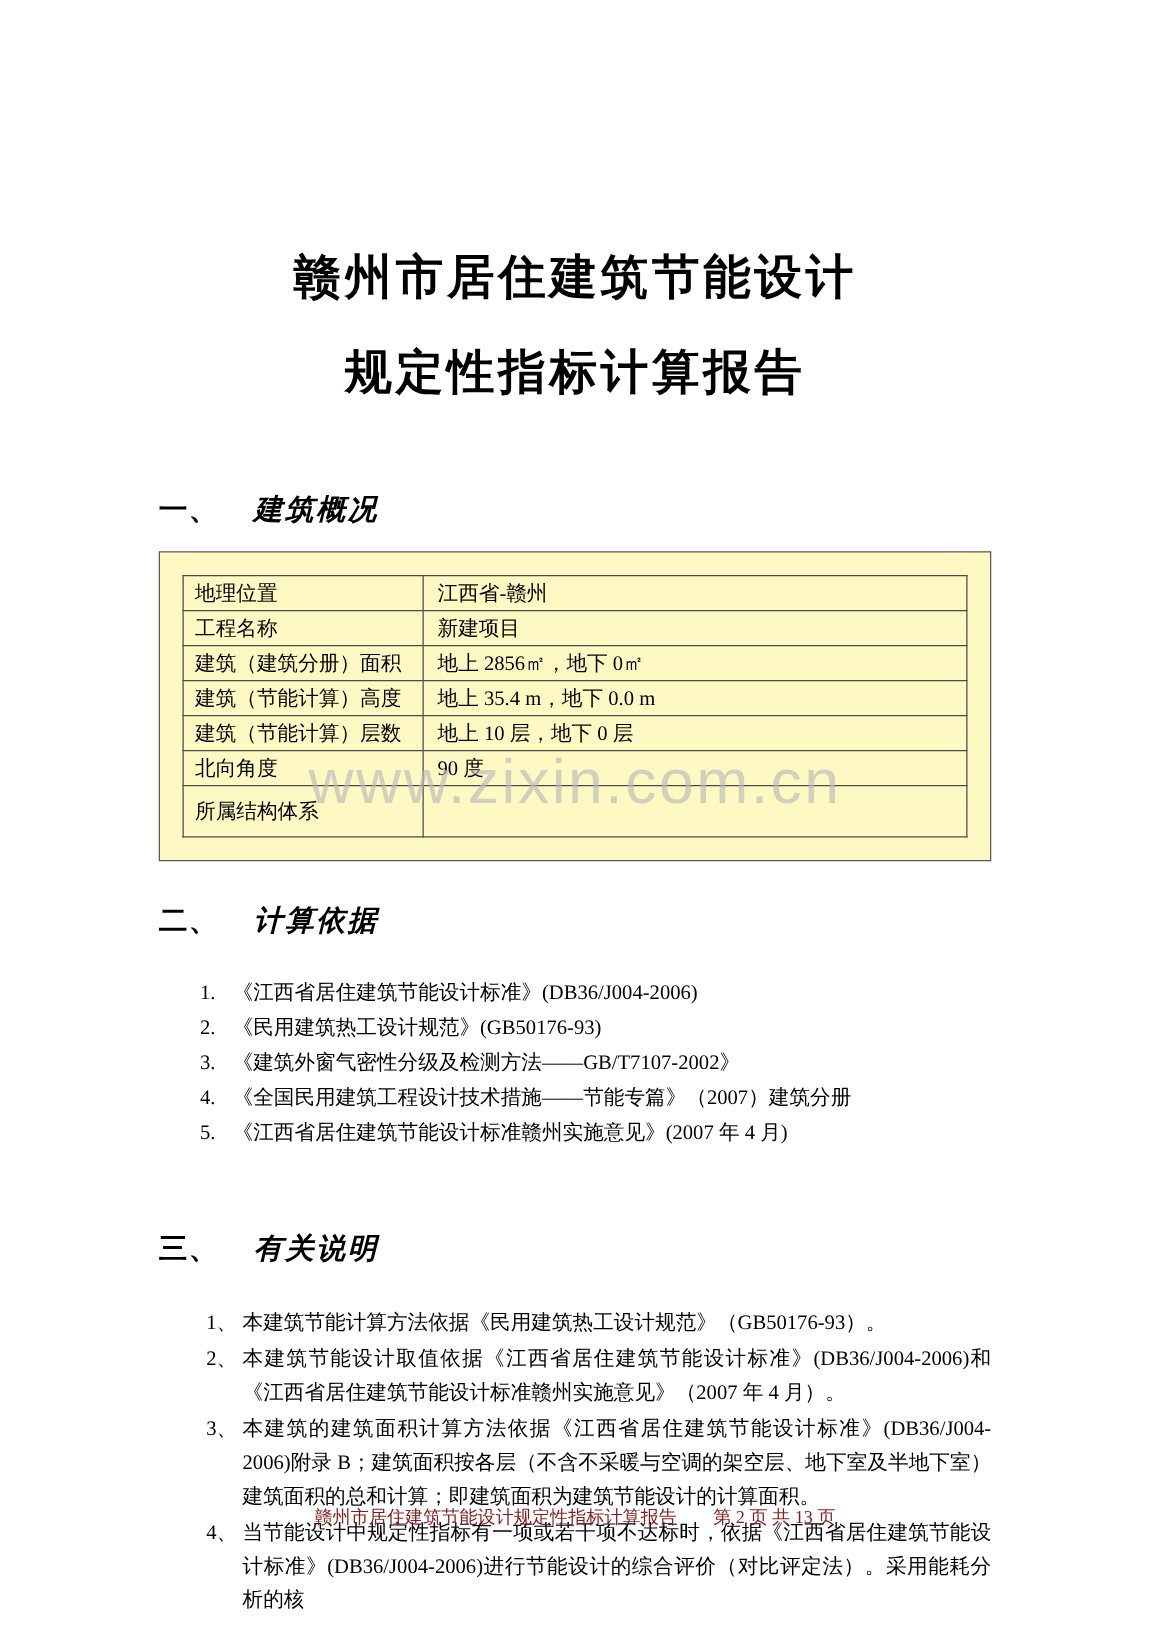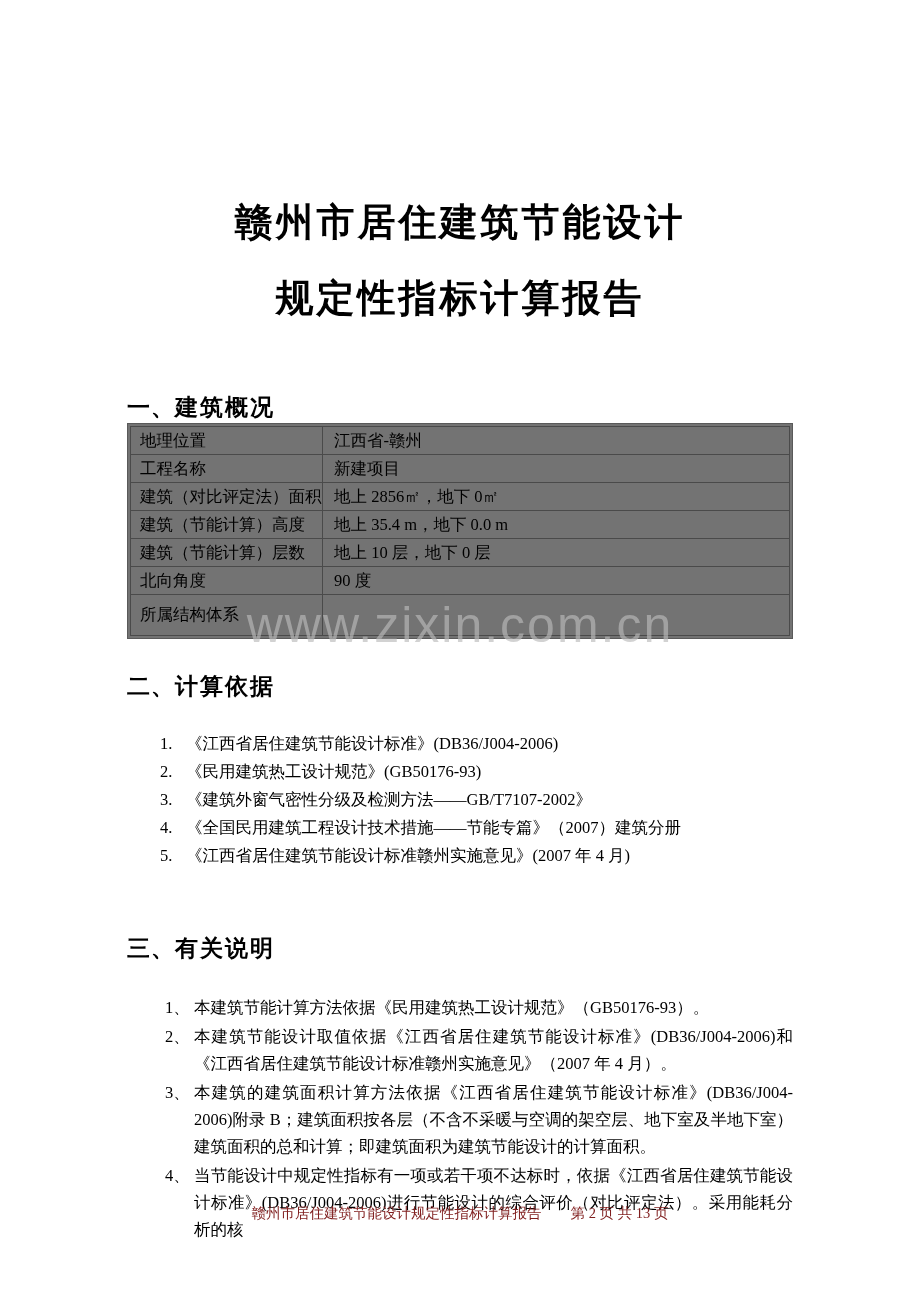--- a/index.html
+++ b/index.html
@@ -34,29 +34,30 @@
   }
   
   .sec-heading {
     font-family: "Liberation Sans", sans-serif;
     font-weight: bold;
     font-size: 23px;
     display: flex;
     align-items: baseline;
   }
   .sec-heading .sec-num { letter-spacing: 1px; }
-  .sec-heading .sec-txt { letter-spacing: 2px; }
+  .sec-heading .sec-txt { margin-left: 28px; letter-spacing: 2px; font-style: italic; }
   .h-sec1 { margin-top: 56px; }
   .h-sec2 { margin-top: 32px; }
   .h-sec3 { margin-top: 64px; }
   
   .table-wrap {
+    margin-top: 18px;
     border: 1px solid #5a5a5a;
-    padding: 2px;
-    background: #737373;
+    padding: 18px;
+    background: #fef9c3;
   }
   table.info-table {
     border-collapse: collapse;
     width: 100%;
     table-layout: fixed;
   }
   table.info-table td {
     border: 1px solid #4a4a4a;
     font-size: 16.5px;
     padding: 0 0 0 9px;
@@ -148,21 +149,21 @@
       <tbody>
         <tr>
           <td class="lbl">地理位置</td>
           <td class="val">江西省-赣州</td>
         </tr>
         <tr>
           <td class="lbl">工程名称</td>
           <td class="val">新建项目</td>
         </tr>
         <tr>
-          <td class="lbl">建筑（对比评定法）面积</td>
+          <td class="lbl">建筑（建筑分册）面积</td>
           <td class="val">地上 2856㎡，地下 0㎡</td>
         </tr>
         <tr>
           <td class="lbl">建筑（节能计算）高度</td>
           <td class="val">地上 35.4 m，地下 0.0 m</td>
         </tr>
         <tr>
           <td class="lbl">建筑（节能计算）层数</td>
           <td class="val">地上 10 层，地下 0 层</td>
         </tr>

